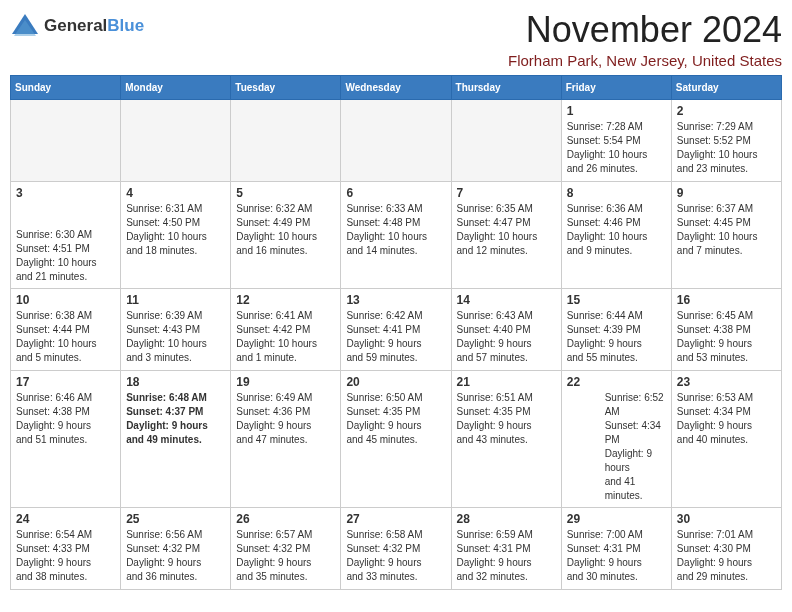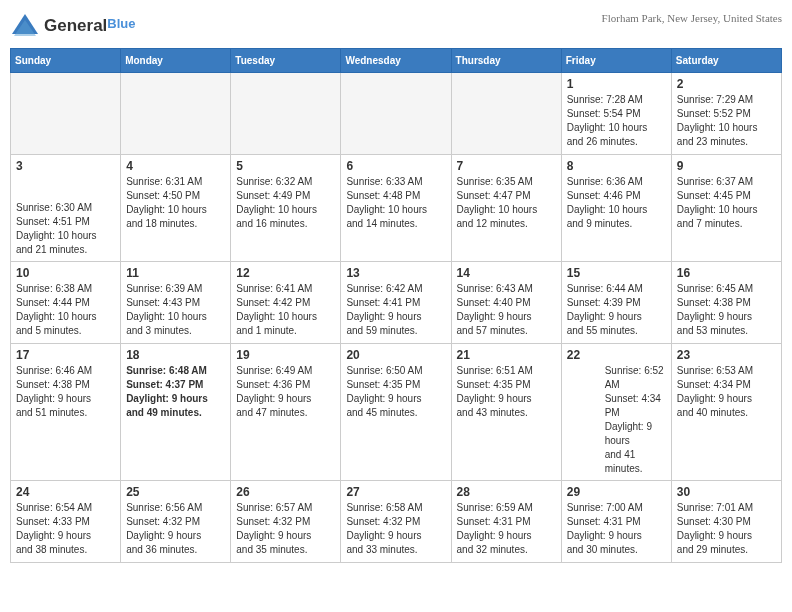--- a/index.html
+++ b/index.html
@@ -19,24 +19,23 @@
     .title-block {
       text-align: right;
     }
     .month-title {
       font-size: 36px;
       font-weight: normal;
       color: #222;
       line-height: 1.1;
     }
     .location {
-      font-size: 11px;
-      color: #737373;
+      font-size: 15px;
+      color: #7f1d1d;
       margin-top: 2px;
-      font-family: Liberation Serif, serif;
     }
     .calendar {
       width: 100%;
       border-collapse: collapse;
       table-layout: fixed;
     }
     .calendar th {
       background: #3a7bbf;
       color: #fff;
       font-size: 10px;
@@ -82,24 +81,25 @@
 <body>
 
 <div class="header">
   <div class="logo-wrapper">
     <svg width="30" height="30" viewBox="0 0 30 30" style="margin-right:4px;margin-top:2px;">
       <polygon points="15,2 28,22 2,22" fill="#3a7bbf"></polygon>
       <polygon points="15,8 26,24 4,24" fill="#5a9fd4" opacity="0.5"></polygon>
     </svg>
     <div class="logo-text-group">
       <span style="font-size:17px;font-weight:bold;color:#333;">General</span>
-      <span style="font-size:13px;font-weight:bold;color:#4a90d9;">Blue</span>
+      <span style="font-size:17px;font-weight:bold;color:#4a90d9;">Blue</span>
     </div>
   </div>
   <div class="title-block">
+    <div class="month-title">November 2024</div>
     <div class="location">Florham Park, New Jersey, United States</div>
   </div>
 </div>
 
 <table class="calendar">
   <thead>
     <tr>
     <th>Sunday</th>
         <th>Monday</th>
         <th>Tuesday</th>

